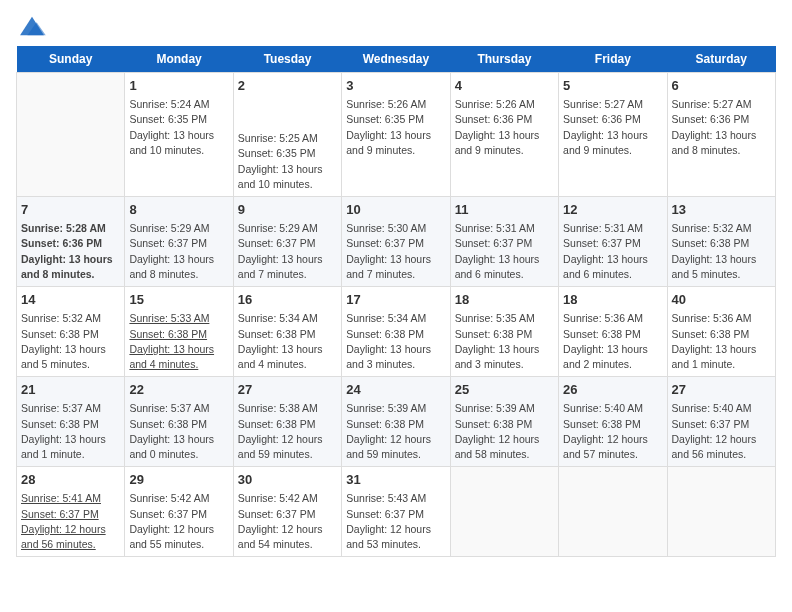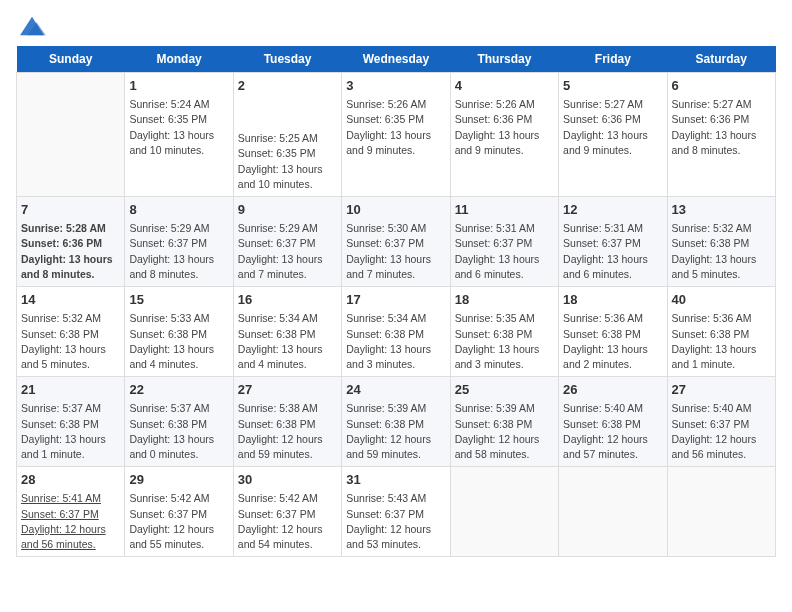--- a/index.html
+++ b/index.html
@@ -223,21 +223,21 @@
       <tr>
         <td>
           <span class="day-num">14</span>
           <div class="day-info" style="white-space: pre-line;">Sunrise: 5:32 AM
 Sunset: 6:38 PM
 Daylight: 13 hours
 and 5 minutes.</div>
         </td>
         <td>
           <span class="day-num">15</span>
-          <div class="day-info" style="white-space: pre-line;">Sunrise: 5:33 AM
+          <div class="day-info" style="white-space: pre-line; text-decoration: underline;">Sunrise: 5:33 AM
 Sunset: 6:38 PM
 Daylight: 13 hours
 and 4 minutes.</div>
         </td>
         <td>
           <span class="day-num">16</span>
           <div class="day-info" style="white-space: pre-line;">Sunrise: 5:34 AM
 Sunset: 6:38 PM
 Daylight: 13 hours
 and 4 minutes.</div>

